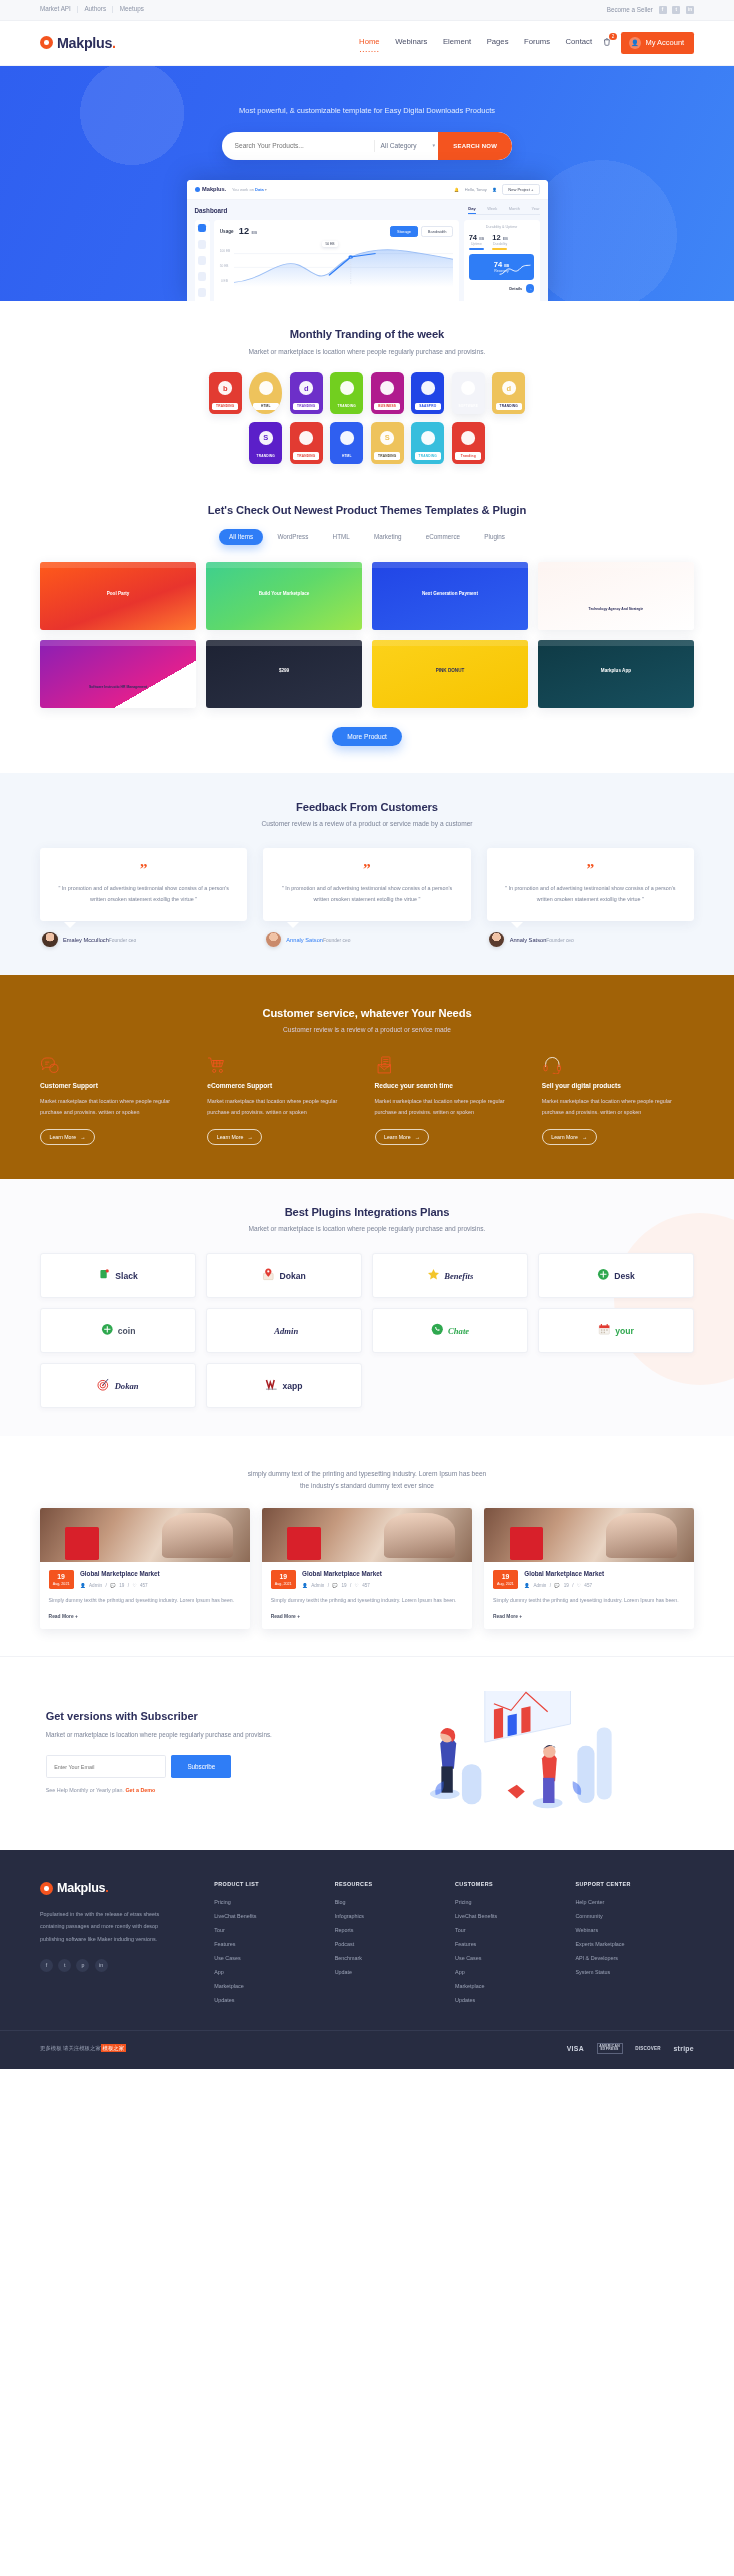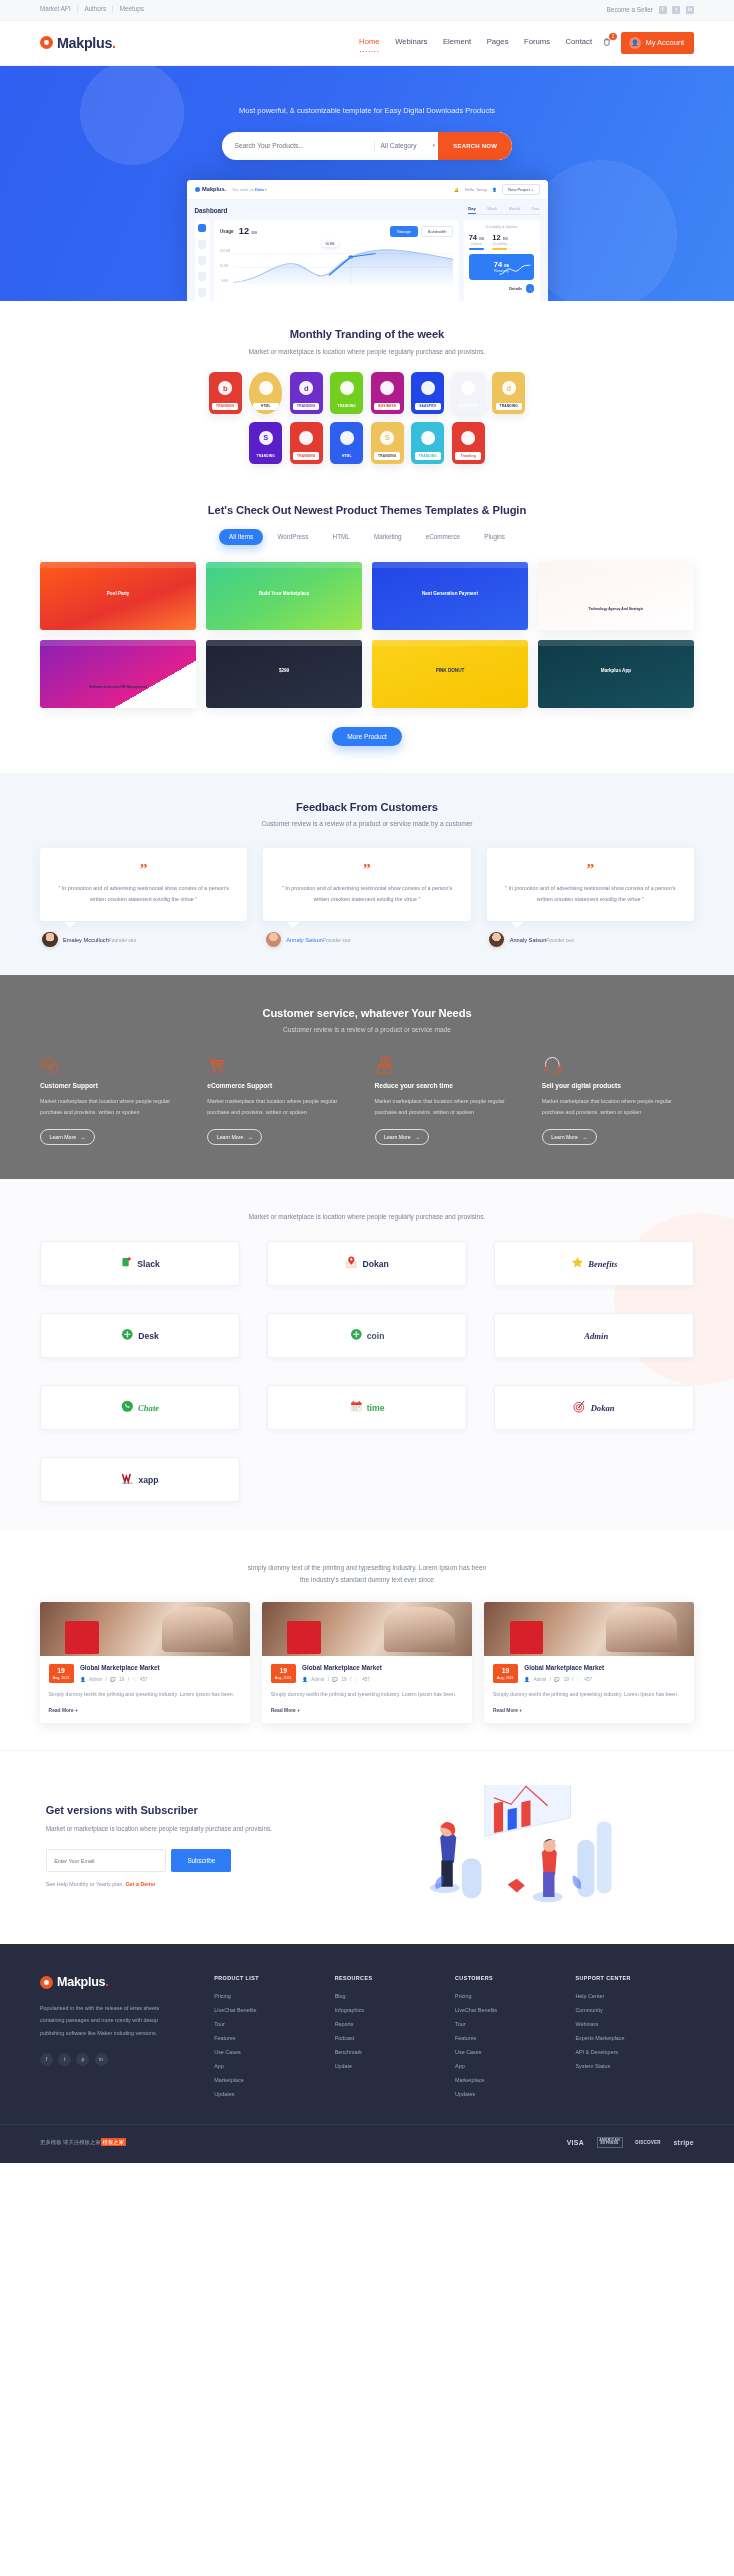--- a/index.html
+++ b/index.html
@@ -119,34 +119,34 @@
   .tcardq:after{content:"";position:absolute;left:24px;bottom:-6.3px;border-left:6.3px solid transparent;border-right:6.3px solid transparent;border-top:6.3px solid #fff}
   .quote{font-size:15.5px;color:#f4541f;font-weight:bold;line-height:.8;font-family:"Liberation Serif",serif}
   .tcardq p{margin-top:7.5px;font-size:5.4px;color:#7b8397;line-height:2}
   .person{display:flex;align-items:center;gap:5.2px;margin-top:10.3px;padding-left:2.3px}
   .avatar{width:15.5px;height:15.5px;border-radius:50%;overflow:hidden;flex:0 0 15.5px;background:#cfd6e2;box-shadow:0 1.1px 4px rgba(0,0,0,.15)}
   .person .nm{font-size:5.7px;color:#2c2e5b}
   .person .nm.hl{color:#2f7df6}
   .person .ro{font-size:4.9px;color:#99a1b3;margin-top:1.1px}
 
   
-  .services{background:#737373;color:#fff;padding:32px 1px 34px;position:relative;overflow:hidden}
+  .services{background:#a16207;color:#fff;padding:32px 1px 34px;position:relative;overflow:hidden}
   .services .sec-title{color:#fff}
   .services .sec-sub{color:#d8cfe2}
   .sgrid{display:grid;grid-template-columns:repeat(4,1fr);gap:15px;margin-top:20.6px}
   .sicon{width:19.5px;height:17px;margin-bottom:9.2px;color:#f4541f}
   .sgrid h5{font-size:6.6px;font-weight:bold;margin-bottom:6.9px}
   .sgrid p{font-size:5.4px;line-height:2.1;color:#ded6e6}
   .learn{margin-top:9.8px;display:inline-flex;align-items:center;gap:4px;border:0.6px solid rgba(255,255,255,.75);border-radius:10.3px;padding:4px 8.6px;font-size:5.2px;color:#fff;background:transparent;cursor:pointer;font-family:inherit}
 
   
   .plugins{background:#fbfbfd;position:relative;overflow:hidden}
   .plugins:after{content:"";position:absolute;right:-52px;top:34px;width:172px;height:172px;border-radius:50%;background:#fdf2ee}
   .plugins .wrap{position:relative;z-index:2}
-  .pggrid{display:grid;grid-template-columns:repeat(3,1fr);gap:27px;margin-top:18.4px}
+  .pggrid{display:grid;grid-template-columns:repeat(4,1fr);gap:10px;margin-top:18.4px}
   .pgcard{background:#fff;border:0.6px solid #eef0f5;border-radius:2.9px;height:45px;display:flex;align-items:center;justify-content:center;gap:4.6px;box-shadow:0 1.7px 5.7px rgba(40,50,90,.04);cursor:pointer}
   .pgcard .pname{font-size:8.6px;font-weight:bold;color:#2c2e5b}
   .pgico{font-size:11px;line-height:1}
 
   
   .news{background:#fff}
   .ngrid{display:grid;grid-template-columns:repeat(3,1fr);gap:12.6px;margin-top:17px}
   .ncard{background:#fff;border-radius:2.3px;box-shadow:0 2.3px 11.5px rgba(40,50,90,.10);overflow:hidden}
   .nimg{height:54px;background:linear-gradient(120deg,#7a5240 0%,#c4997e 34%,#e9d5c4 58%,#8c6a55 100%);position:relative}
   .nimg:before{content:"";position:absolute;left:12%;top:34%;width:16%;height:62%;background:#d8202a;border-radius:1.7px}
@@ -541,20 +541,21 @@
             </svg></div><h5>Sell your digital products</h5><p>Market marketplace that location where people regular purchase and provisins. written or spoken</p><button class="learn">
             <span>Learn More</span> 
             <span>→</span>
           </button></div>
       </div>
   </div>
 </section>
 
 <section class="plugins">
   <div class="wrap">
+    <h2 class="sec-title">Best Plugins Integrations Plans</h2>
     <p class="sec-sub">Market or marketplace is location where people regularly purchase and provisins.</p>
     <div class="pggrid" id="pggrid">
         <div class="pgcard">
           <span class="pgico"><svg viewBox="0 0 26 26" width="12.6" height="12.6">
               <rect x="5" y="4" width="13" height="17" rx="2" fill="#2fa84f"></rect>
               <circle cx="19" cy="6" r="3.3" fill="#e23b32"></circle>
             </svg></span>
           <span class="pname" style="color: rgb(44, 46, 91);">Slack</span>
         </div>
         <div class="pgcard">
@@ -602,21 +603,21 @@
               <rect x="2.5" y="5" width="21" height="5.5" fill="#e23b32"></rect>
               <path d="M7 2v5M19 2v5" stroke="#e23b32" stroke-width="2.4"></path>
               <g fill="#c9beb0">
                 <rect x="6" y="13" width="3" height="3"></rect>
                 <rect x="11.5" y="13" width="3" height="3"></rect>
                 <rect x="17" y="13" width="3" height="3"></rect>
                 <rect x="6" y="18" width="3" height="3"></rect>
                 <rect x="11.5" y="18" width="3" height="3"></rect>
               </g>
             </svg></span>
-          <span class="pname" style="color: rgb(47, 168, 79);">time</span>
+          <span class="pname" style="color: rgb(47, 168, 79);">your</span>
         </div>
         <div class="pgcard">
           <span class="pgico"><svg viewBox="0 0 26 26" width="12.6" height="12.6" fill="none">
               <circle cx="12" cy="15" r="10" stroke="#e23b32" stroke-width="2"></circle>
               <circle cx="12" cy="15" r="5.5" stroke="#e23b32" stroke-width="2"></circle>
               <circle cx="12" cy="15" r="1.8" fill="#e23b32"></circle>
               <path d="M12 15L23 2" stroke="#2c2e5b" stroke-width="1.8"></path>
             </svg></span>
           <span class="pname" style="color: rgb(44, 46, 91); font-family: &quot;Liberation Serif&quot;, serif; font-style: italic;">Dokan</span>
         </div>

